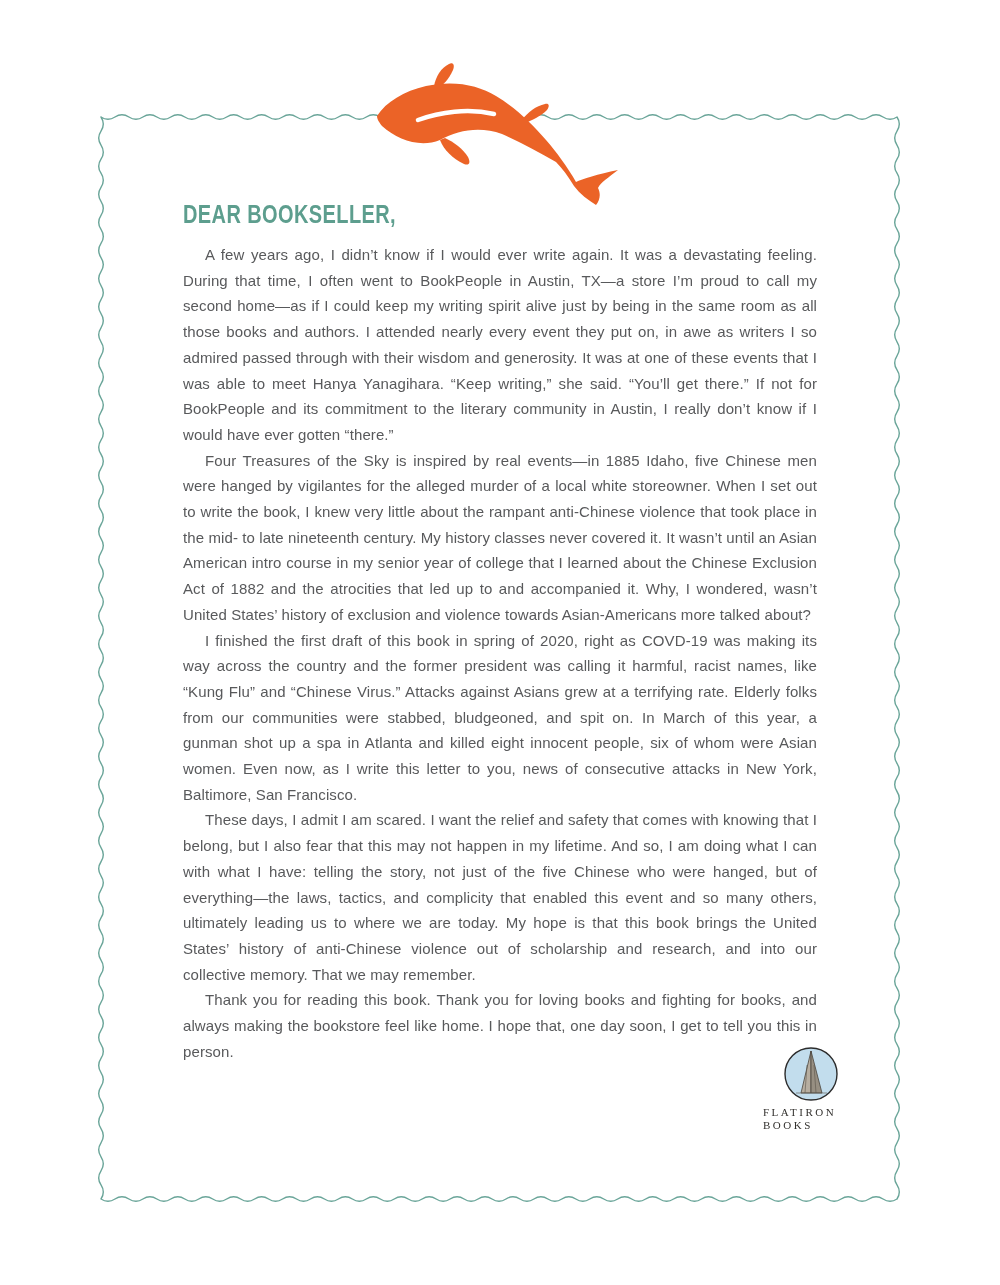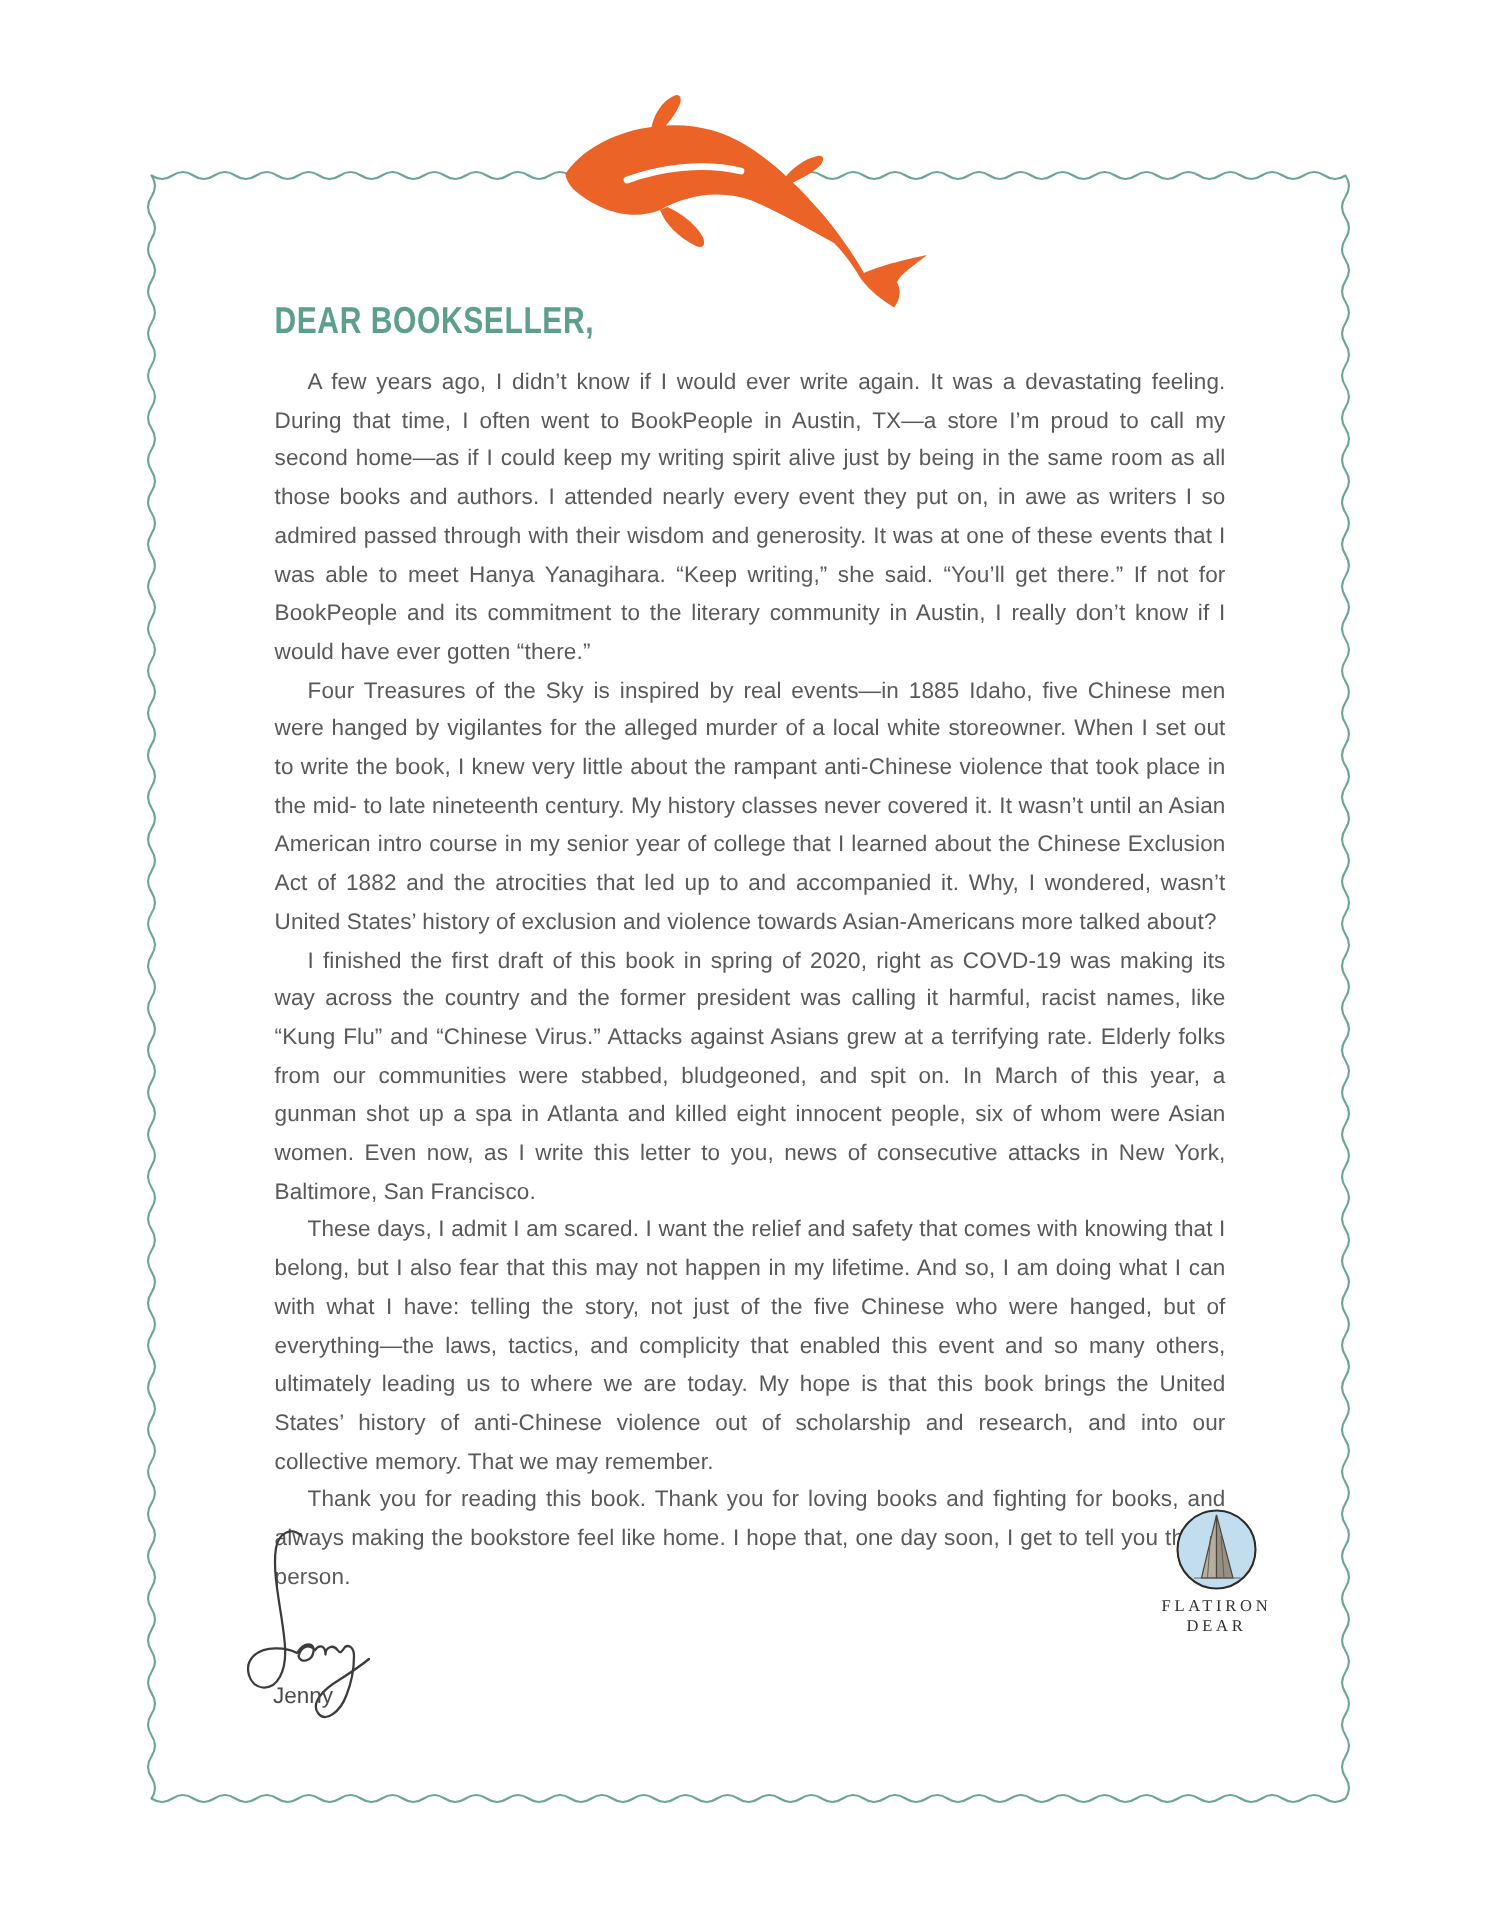--- a/index.html
+++ b/index.html
@@ -50,22 +50,22 @@
   .signature-block{
     position:absolute;left:148px;top:1000px;width:140px;height:150px;
   }
   .signature-block svg{position:absolute;left:0;top:0;}
   .signature-block svg path{fill:none;stroke:var(--ink);stroke-width:1.5;stroke-linecap:round;stroke-linejoin:round;}
   .signature-label{
     position:absolute;left:34px;top:106px;
     font-size:15px;color:#4a4a4a;
   }
   .publisher{
-    position:absolute;left:763px;top:988px;width:96px;
-    text-align:center;
+    position:absolute;left:763px;top:1029px;width:96px;
+    text-align:left;
   }
   .publisher svg{display:block;margin:0 auto 3px auto;}
   .logo-circle{fill:var(--logo-circle-fill);stroke:#2c2c2c;stroke-width:1.4;}
   .bldg-left{fill:#b7aea0;stroke:#4a453d;stroke-width:0.8;}
   .bldg-right{fill:#978f82;stroke:#4a453d;stroke-width:0.8;}
   .bldg-line{stroke:#5c564c;stroke-width:0.6;}
   .pub-line{
     font-family:"Liberation Serif","DejaVu Serif",serif;
     font-size:11px;color:#33312e;letter-spacing:2.5px;
     line-height:13px;
@@ -112,44 +112,27 @@
 
     <div class="body-text">
       <p class="indent"><span>A few years ago, I didn’t know if I would ever write again. It was a devastating feeling. During that time, I often went to BookPeople in Austin, TX—a store I’m proud to call my second home—as if I could keep my writing spirit alive just by being in the same room as all those books and authors. I attended nearly every event they put on, in awe as writers I so admired passed through with their wisdom and generosity. It was at one of these events that I was able to meet Hanya Yanagihara. “Keep writing,” she said. “You’ll get there.” If not for BookPeople and its commitment to the literary community in Austin, I really don’t know if I would have ever gotten “there.”</span></p>
       <p class="indent"><span class="italic">Four Treasures of the Sky</span><span> is inspired by real events—in 1885 Idaho, five Chinese men were hanged by vigilantes for the alleged murder of a local white storeowner. When I set out to write the book, I knew very little about the rampant anti-Chinese violence that took place in the mid- to late nineteenth century. My history classes never covered it. It wasn’t until an Asian American intro course in my senior year of college that I learned about the Chinese Exclusion Act of 1882 and the atrocities that led up to and accompanied it. Why, I wondered, wasn’t United States’ history of exclusion and violence towards Asian-Americans more talked about?</span></p>
       <p class="indent"><span>I finished the first draft of this book in spring of 2020, right as COVD-19 was making its way across the country and the former president was calling it harmful, racist names, like “Kung Flu” and “Chinese Virus.” Attacks against Asians grew at a terrifying rate. Elderly folks from our communities were stabbed, bludgeoned, and spit on. In March of this year, a gunman shot up a spa in Atlanta and killed eight innocent people, six of whom were Asian women. Even now, as I write this letter to you, news of consecutive attacks in New York, Baltimore, San Francisco.</span></p>
       <p class="indent"><span>These days, I admit I am scared. I want the relief and safety that comes with knowing that I belong, but I also fear that this may not happen in my lifetime. And so, I am doing what I can with what I have: telling the story, not just of the five Chinese who were hanged, but of </span><span class="italic">everything</span><span>—the laws, tactics, and complicity that enabled this event and so many others, ultimately leading us to where we are today. My hope is that this book brings the United States’ history of anti-Chinese violence out of scholarship and research, and into our collective memory. That we may remember.</span></p>
       <p class="indent"><span>Thank you for reading this book. Thank you for loving books and fighting for books, and always making the bookstore feel like home. I hope that, one day soon, I get to tell you this in person.</span></p>
     </div>
   </div>
 
-  <div class="signature-block">
-    <svg width="120" height="145" viewBox="0 0 120 145" aria-hidden="true">
-      <path d="M 53 8 C 47 2 38 5 36 16
-               C 33 35 41 62 42 82
-               C 43 98 37 110 27 109
-               C 18 108 14 95 21 88
-               C 28 81 43 82 50 86
-               M 50 86 C 55 78 62 79 61 85 C 60 92 52 93 51 88 C 53 81 58 80 62 84
-               M 62 84 C 65 80 69 81 69 87 C 69 82 74 80 77 84 C 79 87 80 85 82 82
-               M 82 82 C 85 80 88 83 88 88
-               C 88 96 87 104 83 114
-               C 79 125 69 133 64 126
-               C 59 119 68 110 78 104
-               C 86 99 93 94 98 90"></path>
-    </svg>
-    <div class="signature-label">Jenny</div>
-  </div>
 
   <div class="publisher">
     <svg width="80" height="58" viewBox="0 0 80 58" aria-hidden="true">
       <circle class="logo-circle" cx="40" cy="29" r="26"></circle>
       <path class="bldg-left" d="M 40 6 L 30 48 L 40 48 Z"></path>
       <path class="bldg-right" d="M 40 6 L 40 48 L 51 48 Z"></path>
       <line class="bldg-line" x1="36" y1="20" x2="34" y2="48"></line>
       <line class="bldg-line" x1="43" y1="20" x2="45" y2="48"></line>
       <line class="bldg-line" x1="25" y1="48" x2="56" y2="48"></line>
     </svg>
     <div class="pub-line">FLATIRON</div>
-    <div class="pub-line">DEAR</div>
+    <div class="pub-line">BOOKS</div>
   </div>
 
 </div>
 
 </body></html>

